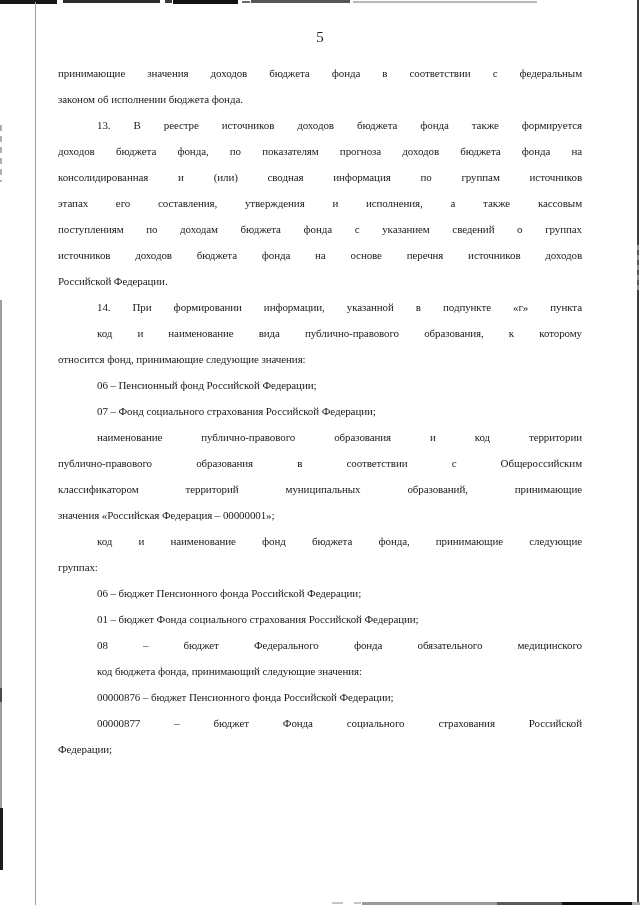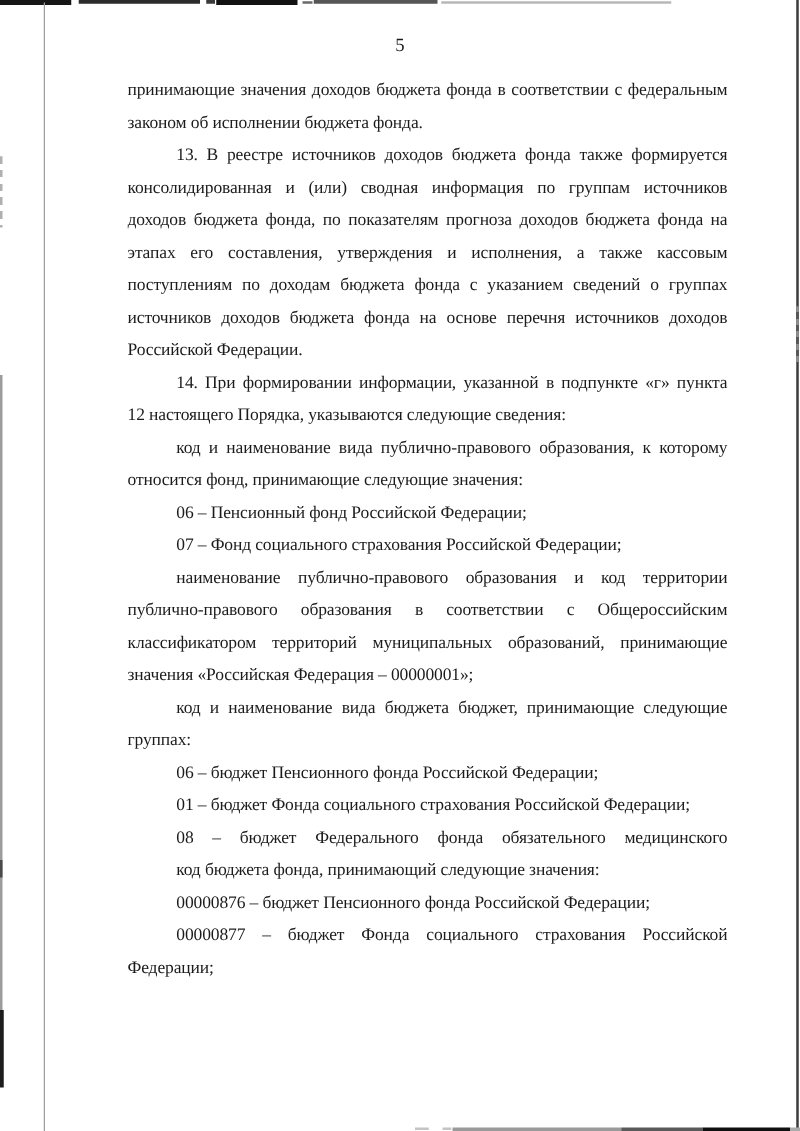--- a/index.html
+++ b/index.html
@@ -37,22 +37,22 @@
   .bot-f { top:902px; left:632px; width:8px;   height:2.5px; background:#ababab; }
   
   .content { position:absolute; top:0; left:58px; width:524px; }
   .page-number {
     margin-top:24px; height:26px; line-height:26px;
     text-align:center; font-size:15px;
   }
   .lines { margin-top:10px; }
   .line {
     height:26px; line-height:26px; overflow:hidden;
-    font-size:14px; letter-spacing:-0.1px;
-    text-align:justify; white-space:normal;margin-left:44px;
+    font-size:11px; letter-spacing:-0.1px;
+    text-align:justify; white-space:normal;
   }
   .line[data-stretch] { text-align-last:justify; }
   .line[data-indent]  { padding-left:39px; }
 </style>
 </head>
 <body>
 
 <div class="page">
 
   <div class="art top-a"></div>
@@ -75,37 +75,36 @@
   <div class="art bot-d"></div>
   <div class="art bot-e"></div>
   <div class="art bot-f"></div>
 
   <div class="content">
     <div class="page-number">5</div>
     <div class="lines">
         <div class="line" data-stretch="true">принимающие значения доходов бюджета фонда в соответствии с федеральным</div>
         <div class="line">законом об исполнении бюджета фонда.</div>
         <div class="line" data-indent="true" data-stretch="true">13. В реестре источников доходов бюджета фонда также формируется</div>
+        <div class="line" data-stretch="true">доходов бюджета фонда, по показателям прогноза доходов бюджета фонда на</div>
         <div class="line" data-stretch="true">консолидированная и (или) сводная информация по группам источников</div>
-        <div class="line" data-stretch="true">доходов бюджета фонда, по показателям прогноза доходов бюджета фонда на</div>
         <div class="line" data-stretch="true">этапах его составления, утверждения и исполнения, а также кассовым</div>
         <div class="line" data-stretch="true">поступлениям по доходам бюджета фонда с указанием сведений о группах</div>
         <div class="line" data-stretch="true">источников доходов бюджета фонда на основе перечня источников доходов</div>
         <div class="line">Российской Федерации.</div>
         <div class="line" data-indent="true" data-stretch="true">14. При формировании информации, указанной в подпункте «г» пункта</div>
-        <div class="line">12 настоящего Порядка, указываются следующие сведения:</div>
         <div class="line" data-indent="true" data-stretch="true">код и наименование вида публично-правового образования, к которому</div>
         <div class="line">относится фонд, принимающие следующие значения:</div>
         <div class="line" data-indent="true">06 – Пенсионный фонд Российской Федерации;</div>
         <div class="line" data-indent="true">07 – Фонд социального страхования Российской Федерации;</div>
         <div class="line" data-indent="true" data-stretch="true">наименование публично-правового образования и код территории</div>
         <div class="line" data-stretch="true">публично-правового образования в соответствии с Общероссийским</div>
         <div class="line" data-stretch="true">классификатором территорий муниципальных образований, принимающие</div>
         <div class="line">значения «Российская Федерация – 00000001»;</div>
-        <div class="line" data-indent="true" data-stretch="true">код и наименование вида бюджета бюджет, принимающие следующие</div>
+        <div class="line" data-indent="true" data-stretch="true">код и наименование фонд бюджета фонда, принимающие следующие</div>
         <div class="line">группах:</div>
         <div class="line" data-indent="true">06 – бюджет Пенсионного фонда Российской Федерации;</div>
         <div class="line" data-indent="true">01 – бюджет Фонда социального страхования Российской Федерации;</div>
         <div class="line" data-indent="true" data-stretch="true">08 – бюджет Федерального фонда обязательного медицинского</div>
         <div class="line" data-indent="true">код бюджета фонда, принимающий следующие значения:</div>
         <div class="line" data-indent="true">00000876 – бюджет Пенсионного фонда Российской Федерации;</div>
         <div class="line" data-indent="true" data-stretch="true">00000877 – бюджет Фонда социального страхования Российской</div>
         <div class="line">Федерации;</div>
       </div>
   </div>

